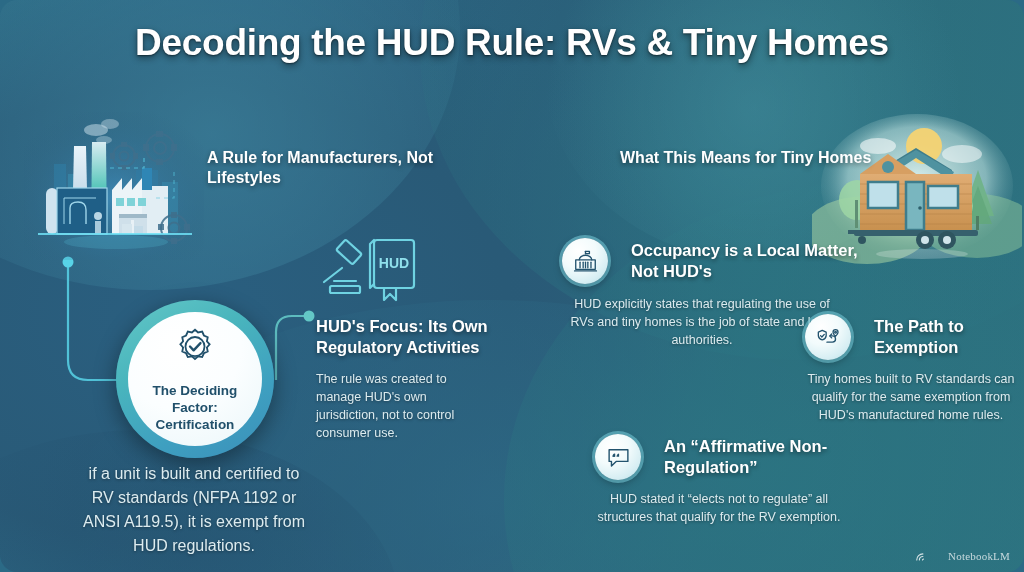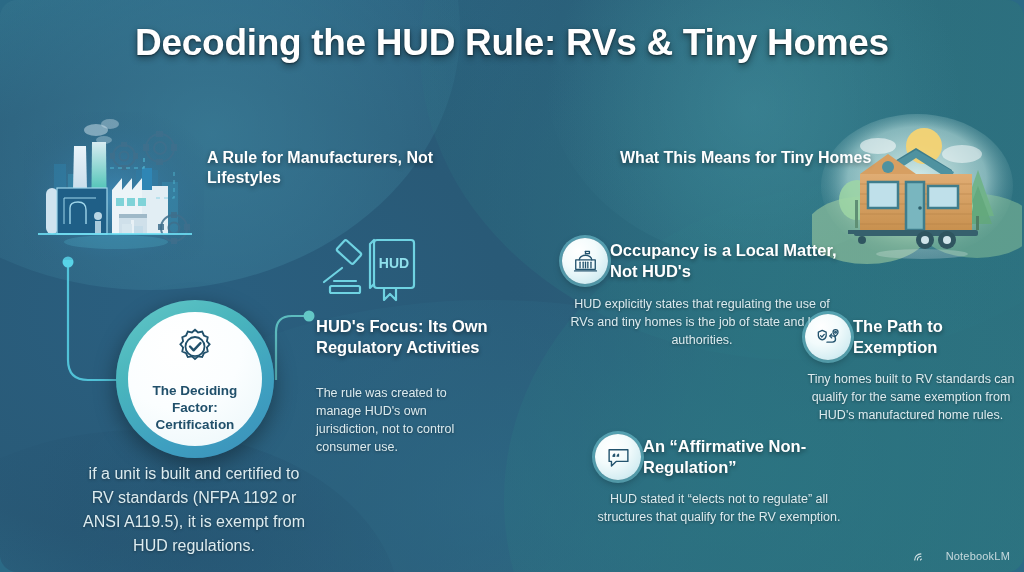--- a/index.html
+++ b/index.html
@@ -60,31 +60,31 @@
     font-size:16.5px; font-weight:bold; color:#ffffff; line-height:1.27;
     text-shadow:0 2px 4px rgba(0,0,0,.45);
   }
   .block p {
     font-size:12.5px; color:#dcebef; line-height:1.44;
     text-shadow:0 1px 3px rgba(0,0,0,.4);
   }
 
   
   #blk-hud-focus { left:316px; top:316px; width:180px; }
-  #blk-hud-focus p { margin-top:26px; width:160px; }
+  #blk-hud-focus p { margin-top:12px; width:160px; }
 
   
   #blk-cert-note {
     left:78px; top:462px; width:232px;
     text-align:center;
   }
   #blk-cert-note p { font-size:16px; line-height:1.5; }
 
   
-  .icon-row { display:flex; align-items:flex-start; gap:2px; }
+  .icon-row { display:flex; align-items:flex-start; gap:23px; }
   .icon-row h3 { padding-top:2px; }
 
   #blk-occupancy { left:562px; top:238px; width:300px; }
   #blk-occupancy .body { margin-top:11px; width:280px; text-align:center; }
 
   #blk-path { left:805px; top:314px; width:215px; }
   #blk-path .body { margin-top:10px; width:212px; text-align:center; }
 
   #blk-affirm { left:595px; top:434px; width:250px; }
   #blk-affirm .body { margin-top:10px; width:248px; text-align:center; }
@@ -128,20 +128,21 @@
   .illus { position:absolute; }
   #illus-factory { left:24px; top:112px; width:180px; height:148px; }
   #illus-tiny    { left:812px; top:112px; width:210px; height:158px; }
 
   
   #watermark {
     position:absolute; right:14px; bottom:10px;
     display:flex; align-items:center; gap:19px;
     font-size:11px; color:rgba(255,255,255,.72);
     letter-spacing:.2px;
+    font-family:Liberation Serif, serif;
   }
   #watermark svg { display:block; }
 </style>
 </head>
 <body>
 
 <div id="infographic">
 
   <div class="blob blob-a"></div>
   <div class="blob blob-b"></div>

